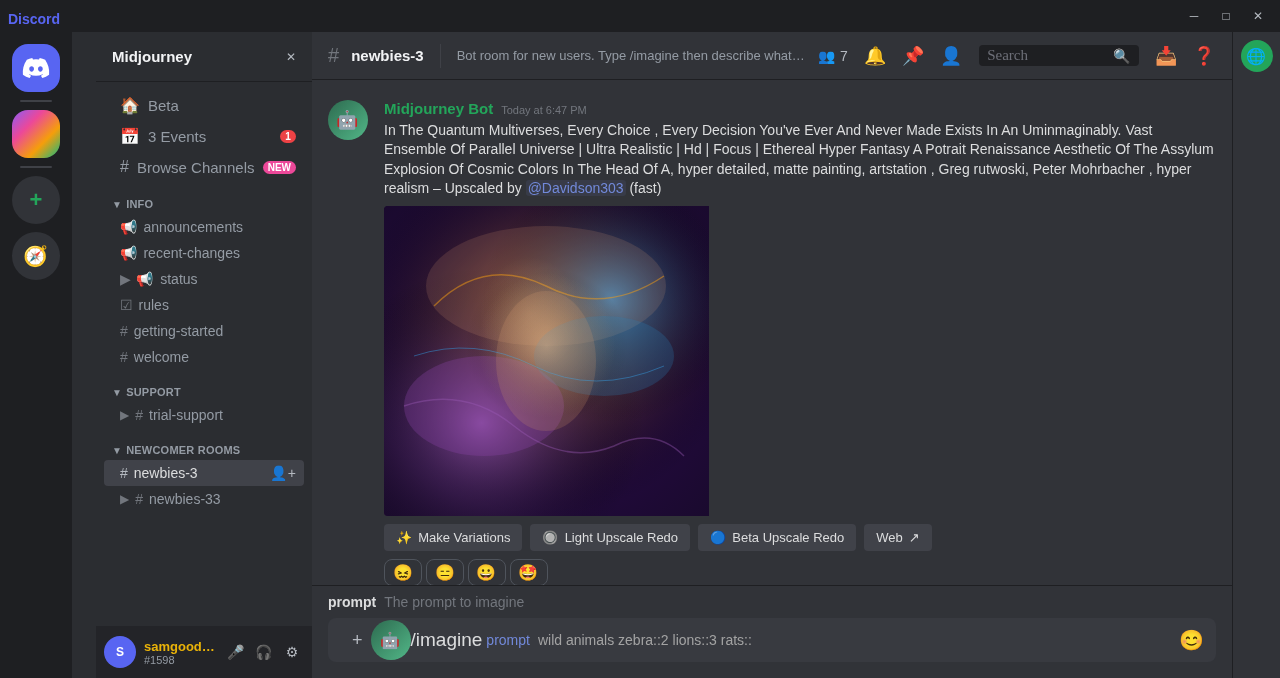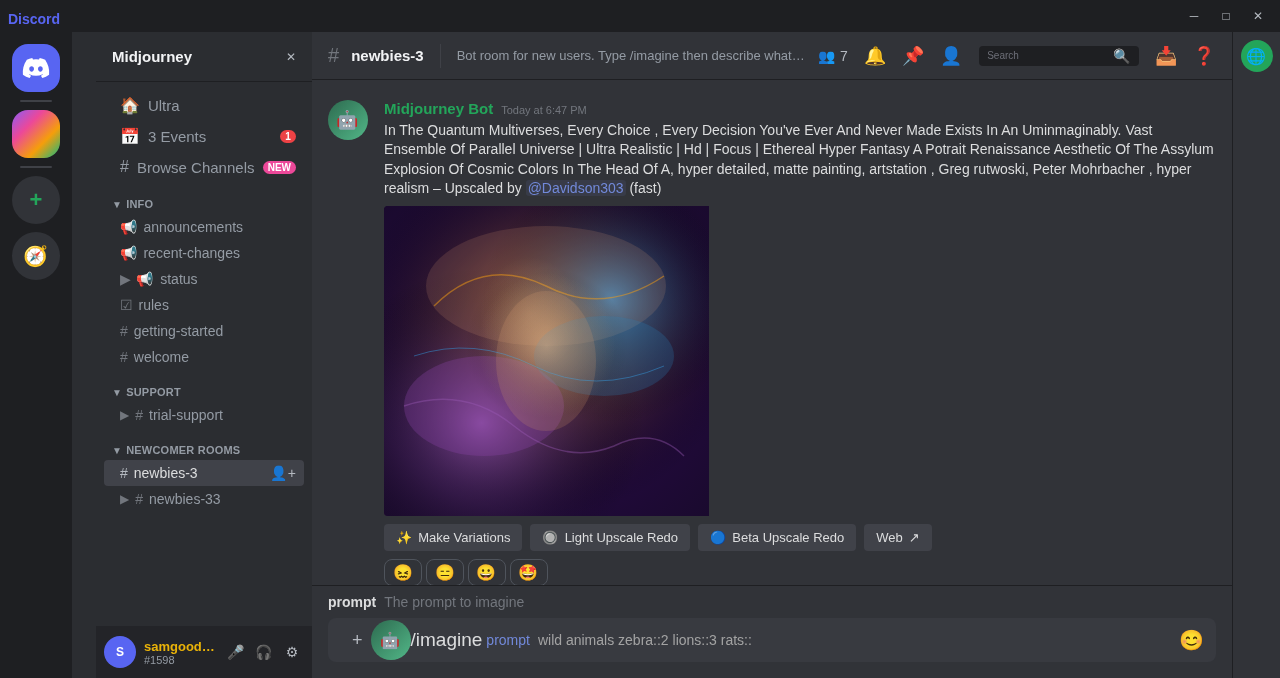--- a/index.html
+++ b/index.html
@@ -58,21 +58,21 @@
 
     
     .channel-header { height: 48px; background: #313338; border-bottom: 1px solid #1e1f22; display: flex; align-items: center; padding: 0 16px; gap: 12px; flex-shrink: 0; }
     .channel-header-hash { font-size: 20px; color: #72767d; }
     .channel-header-name { font-size: 15px; font-weight: 600; color: #f2f3f5; }
     .header-divider { width: 1px; height: 24px; background: #3f4147; margin: 0 4px; }
     .channel-header-desc { font-size: 13px; color: #949ba4; flex: 1; white-space: nowrap; overflow: hidden; text-overflow: ellipsis; }
     .header-icons { display: flex; align-items: center; gap: 16px; color: #b5bac1; }
     .header-icon { cursor: pointer; font-size: 18px; }
     .search-box { display: flex; align-items: center; background: #1e1f22; border-radius: 4px; padding: 2px 8px; gap: 6px; width: 160px; }
-    .search-input { background: none; border: none; outline: none; color: #dcddde; font-size: 10px; width: 100%; }
+    .search-input { background: none; border: none; outline: none; color: #dcddde; font-size: 15px; width: 100%; font-family: Liberation Serif, serif; }
     .search-input::placeholder { color: #6d6f78; }
 
     
     .messages-area { flex: 1; overflow-y: auto; padding: 16px 0 0 0; }
     .messages-area::-webkit-scrollbar { width: 8px; }
     .messages-area::-webkit-scrollbar-thumb { background: #1a1b1e; border-radius: 4px; }
 
     .message { display: flex; gap: 16px; padding: 4px 16px; }
     .message-content { flex: 1; min-width: 0; }
     .message-header { display: flex; align-items: baseline; gap: 8px; margin-bottom: 4px; }
@@ -162,21 +162,21 @@
 
     <div class="sidebar-header">
       <span class="sidebar-server-name">Midjourney</span>
       <span class="sidebar-chevron">✕</span>
     </div>
 
     <div class="sidebar-body">
 
       <div class="nav-item">
         <span class="nav-icon">🏠</span>
-        <span>Ultra</span>
+        <span>Beta</span>
       </div>
 
       <div class="nav-item" style="justify-content:space-between;">
         <div style="display:flex;align-items:center;gap:8px;">
           <span class="nav-icon">📅</span>
           <span>3 Events</span>
         </div>
         <span class="badge">1</span>
       </div>
 

